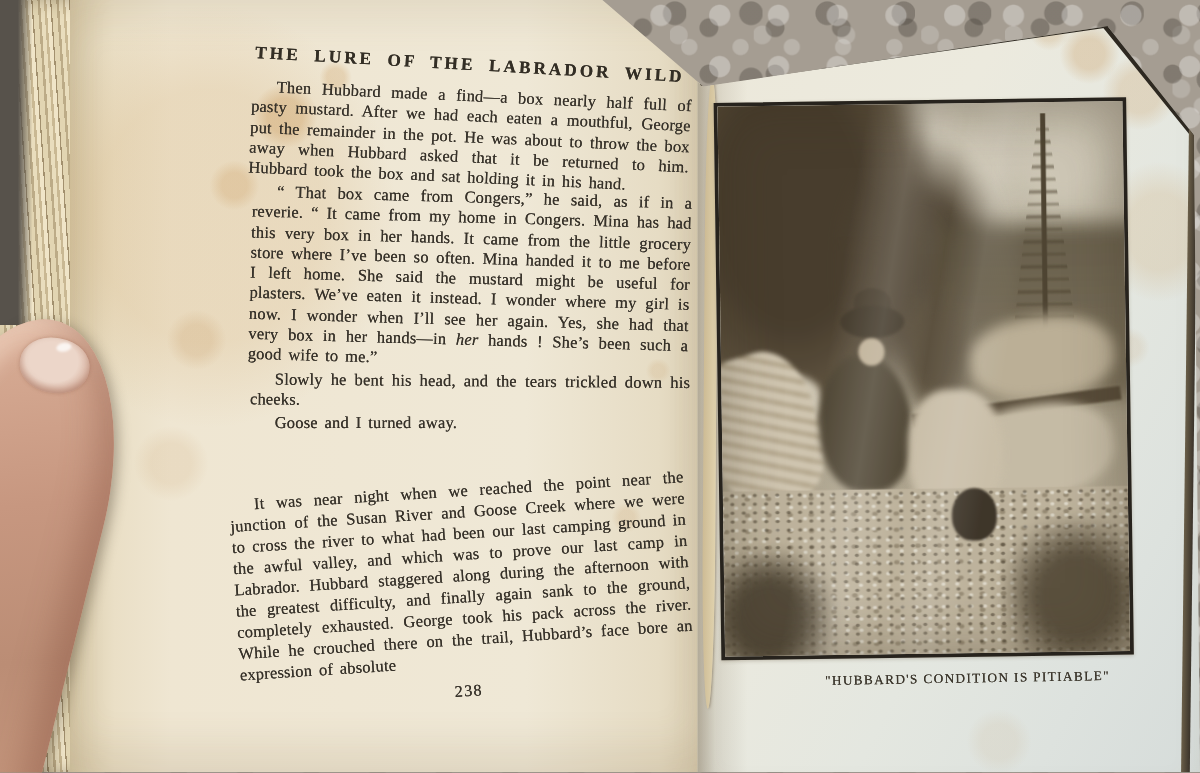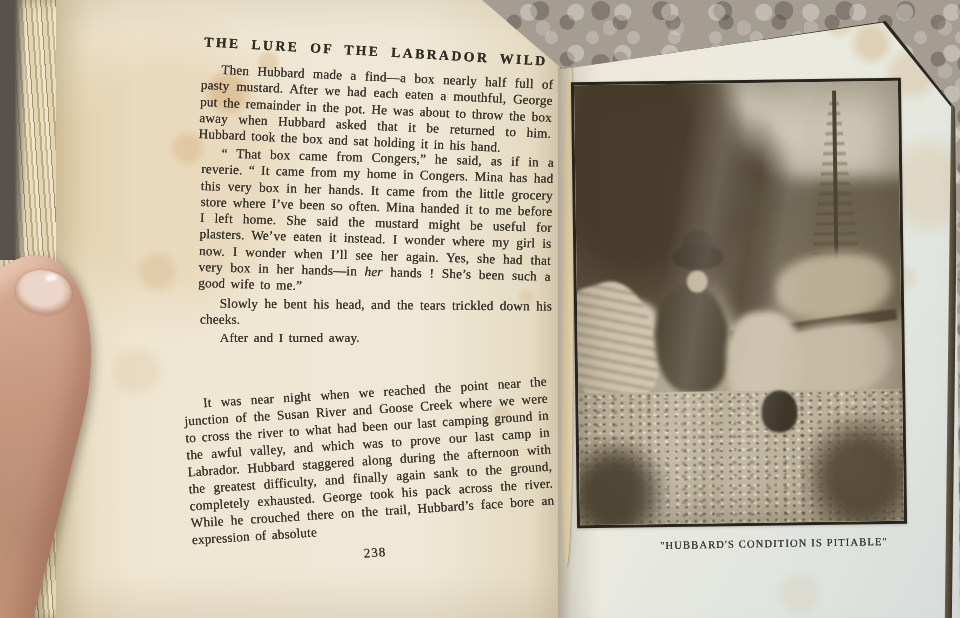--- a/index.html
+++ b/index.html
@@ -172,21 +172,21 @@
     <div class="page-edges"></div>
 
     <div class="left-page">
       <div class="foxing-left"></div>
 
       <div class="text-a">
         <span class="running-title">THE LURE OF THE LABRADOR WILD</span>
         <p class="bodyp r-a">Then Hubbard made a find—a box nearly half full of pasty mustard.  After we had each eaten a mouthful, George put the remainder in the pot.  He was about to throw the box away when Hubbard asked that it be returned to him.  Hubbard took the box and sat holding it in his hand.</p>
         <p class="bodyp r-b"><span style="position:static">“ That box came from Congers,” he said, as if in a reverie.  “ It came from my home in Congers.  Mina has had this very box in her hands.  It came from the little grocery store where I’ve been so often.  Mina handed it to me before I left home.  She said the mustard might be useful for plasters.  We’ve eaten it instead.  I wonder where my girl is now.  I wonder when I’ll see her again.  Yes, she had that very box in her hands—in </span><span class="ital">her</span><span style="position:static"> hands !  She’s been such a good wife to me.”</span></p>
         <p class="bodyp r-c">Slowly he bent his head, and the tears trickled down his cheeks.</p>
-        <p class="bodyp r-d">After and I turned away.</p>
+        <p class="bodyp r-d">Goose and I turned away.</p>
       </div>
 
       <div class="text-b">
         <p class="bodyp">It was near night when we reached the point near the junction of the Susan River and Goose Creek where we were to cross the river to what had been our last camping ground in the awful valley, and which was to prove our last camp in Labrador.  Hubbard staggered along during the afternoon with the greatest difficulty, and finally again sank to the ground, completely exhausted.  George took his pack across the river.  While he crouched there on the trail, Hubbard’s face bore an expression of absolute</p>
         <span class="pagenum">238</span>
       </div>
     </div>
 
     <div class="right-page">
       <div class="deckle"></div>

